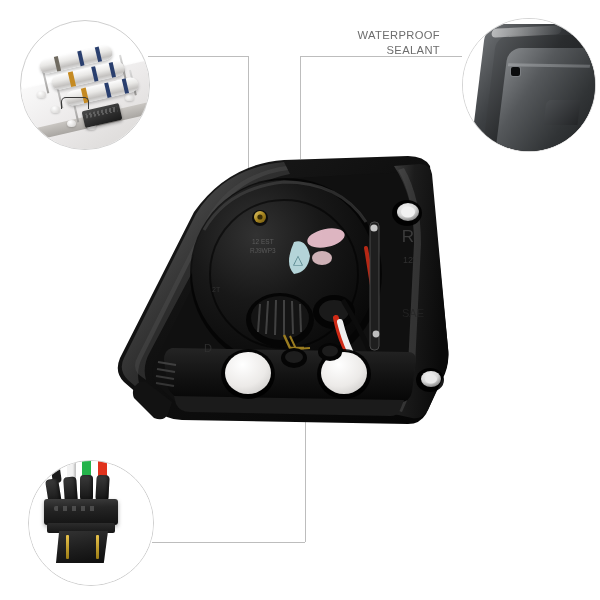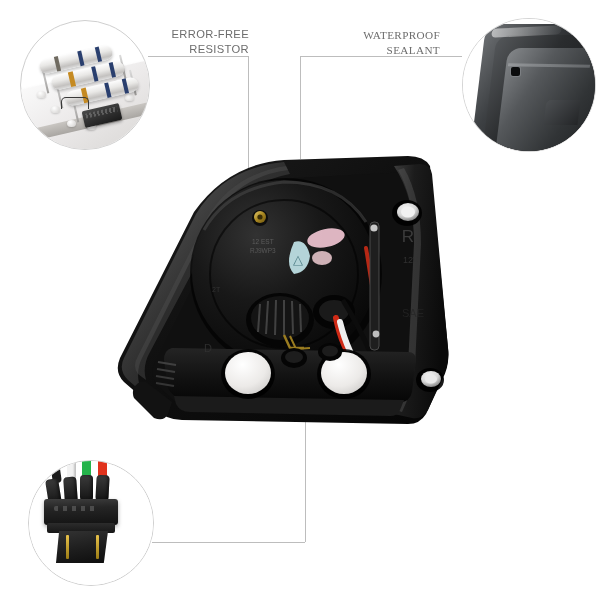--- a/index.html
+++ b/index.html
@@ -168,24 +168,22 @@
   <div class="dot" style="left:244px;top:236px;"></div>
 
   <div class="ln lnh" style="left:300px;top:56px;width:162px;"></div>
   <div class="ln lnv" style="left:300px;top:56px;height:108px;"></div>
   <div class="dot" style="left:296px;top:159px;"></div>
 
   <div class="dot" style="left:301px;top:299px;"></div>
   <div class="ln lnv" style="left:305px;top:303px;height:239px;"></div>
   <div class="ln lnh" style="left:152px;top:542px;width:153px;"></div>
 
-  <div class="label r" style="left:89px;top:27px;width:160px;">ERROR-FREE
-RESISTOR</div>
-
-  <div class="label r" style="left:300px;top:28px;width:140px;font-family:Liberation Serif, serif;">WATERPROOF
+
+  <div class="label r" style="left:300px;top:28px;width:140px;">WATERPROOF
 SEALANT</div>
 
 
   <div class="inset" style="left:20px;top:20px;width:128px;height:128px;">
     <div class="scene">
       <div class="pcb"></div>
       <div class="pcb-edge"></div>
 
       <div class="pad" style="left:16px;top:70px;"></div>
       <div class="pad" style="left:30px;top:85px;"></div>

